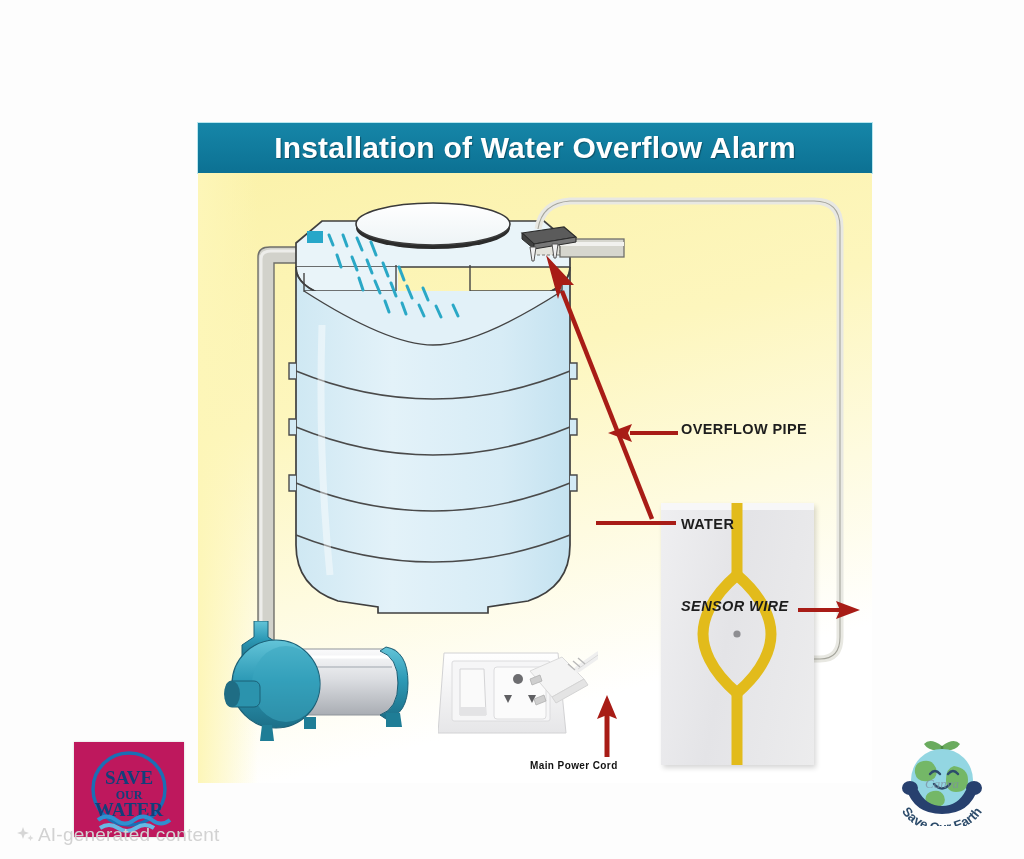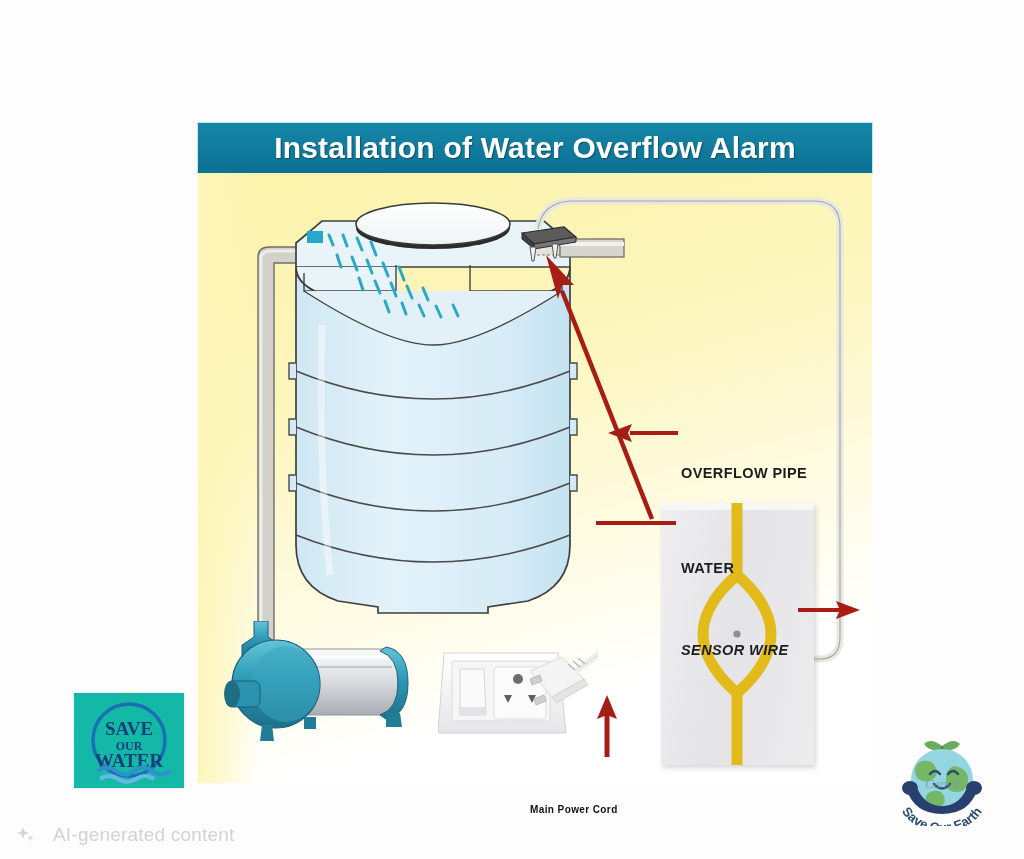--- a/index.html
+++ b/index.html
@@ -65,41 +65,40 @@
   .pump{position:absolute;left:20px;top:448px;width:215px;height:125px;}
 
   
   .socket{position:absolute;left:240px;top:472px;width:160px;height:105px;}
 
   
   .lbl{
     position:absolute;font-size:14.5px;font-weight:bold;color:#1d1d1d;
     letter-spacing:.4px;white-space:nowrap;
     font-family:"Liberation Sans",sans-serif;
-    margin-top:44px;
   }
   .lbl-ov{left:483px;top:248px;}
   .lbl-sensor{left:483px;top:343px;}
   .lbl-wire{left:483px;top:425px;font-style:italic;}
   .lbl-power{
     left:332px;top:587px;font-size:10px;font-weight:bold;color:#111;
   }
 
   .arrowsvg{position:absolute;overflow:visible;}
 
   
   .logo-water{
-    position:absolute;left:74px;top:693px;width:110px;height:95px;
-    background:#14b8a6;box-shadow:0 0 2px rgba(0,0,0,.18);
+    position:absolute;left:74px;top:742px;width:110px;height:95px;
+    background:#be185d;box-shadow:0 0 2px rgba(0,0,0,.18);
   }
   .logo-earth{position:absolute;left:886px;top:726px;width:112px;height:100px;}
 
   
   .wm{
-    position:absolute;left:16px;top:824px;display:flex;align-items:center;gap:17px;
+    position:absolute;left:16px;top:824px;display:flex;align-items:center;gap:2px;
   }
   .wm-text{
     font-size:19px;color:#d2d2d2;font-family:"Liberation Sans",sans-serif;
     letter-spacing:.2px;
   }
 </style>
 </head>
 <body>
 
 <div id="stage">

